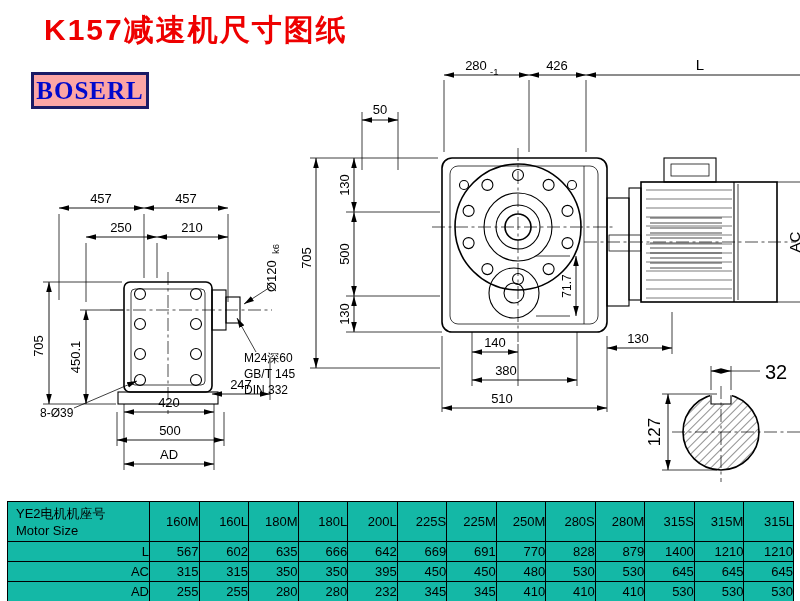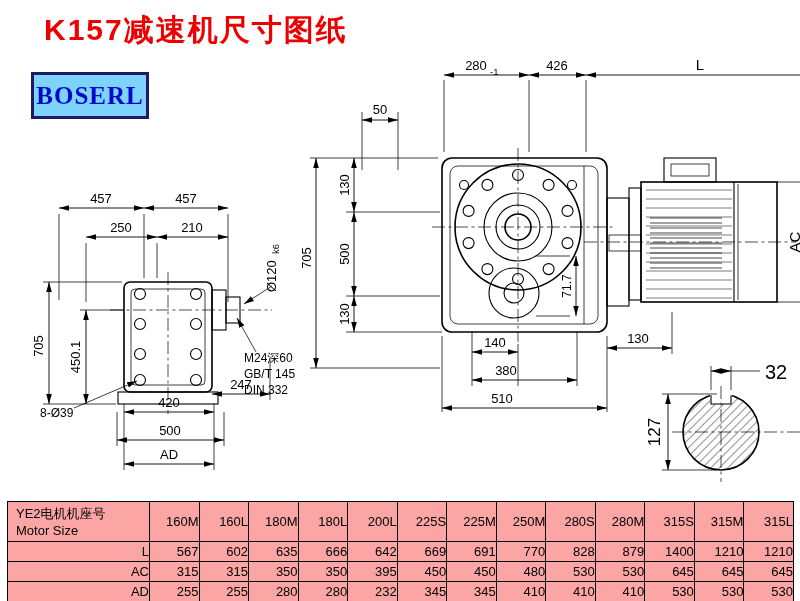--- a/index.html
+++ b/index.html
@@ -1,40 +1,40 @@
 <!DOCTYPE html>
 <html><head>
 <meta charset="utf-8">
 <style>
   * { margin:0; padding:0; box-sizing:border-box; }
   html,body { background:#ddd; }
   .page { position:relative; width:800px; height:601px; background:#fff;
           font-family:"Liberation Sans","DejaVu Sans",sans-serif; overflow:hidden;padding-left:24px; }
   .title { position:absolute; left:44px; top:10px; font-size:30px; font-weight:bold;
            color:#ee0000; letter-spacing:2px; white-space:nowrap; }
-  .logo { position:absolute; left:31px; top:72px; width:118px; height:47px;
+  .logo { position:absolute; left:31px; top:72px; width:118px; height:37px;
           border:3px solid #1b1b66; display:flex; align-items:center; justify-content:center;
           font-family:"Liberation Serif","DejaVu Serif",serif; font-weight:bold;
-          font-size:25px; color:#0008cc; background:#7dd3fc; letter-spacing:1px; }
+          font-size:25px; color:#0008cc; background:#fca5a5; letter-spacing:1px; }
   svg text { font-family:"Liberation Sans","DejaVu Sans",sans-serif; fill:#000; }
   .dt   { font-size:13px; }
   .dt-s { font-size:9.5px; }
   .dt-m { font-size:12px; }
   .dt-l { font-size:15px; }
   .dt-xl{ font-size:20px; }
   .dt-7 { font-size:17px; }
   .ol   { fill:none; stroke:#000; stroke-width:1.6; }
   .m    { fill:none; stroke:#000; stroke-width:1.1; }
   .thin { fill:none; stroke:#000; stroke-width:0.75; }
   .fin  { fill:none; stroke:#444; stroke-width:0.7; }
   .fin2 { fill:none; stroke:#333; stroke-width:0.9; }
   .dim  { fill:none; stroke:#000; stroke-width:0.9; }
   .cl   { fill:none; stroke:#000; stroke-width:0.7; stroke-dasharray:13 3.5 3 3.5; }
   .size-table { position:absolute; left:7px; top:501px; width:787px; border-collapse:collapse;
-                table-layout:fixed; font-size:13px; color:#000; background:#fca5a5; }
+                table-layout:fixed; font-size:13px; color:#000; background:#14b8a6; }
   .size-table th, .size-table td { border:1px solid #000; text-align:right; padding:0;
                 height:20px; font-weight:normal; overflow:hidden; }
   .size-table tr.hdr th { height:40px; }
   .size-table .label-col { width:142px; }
   .size-table .hdr .label-col { text-align:left; padding-left:8px; }
 </style>
 </head>
 <body>
 
 <div class="page">

